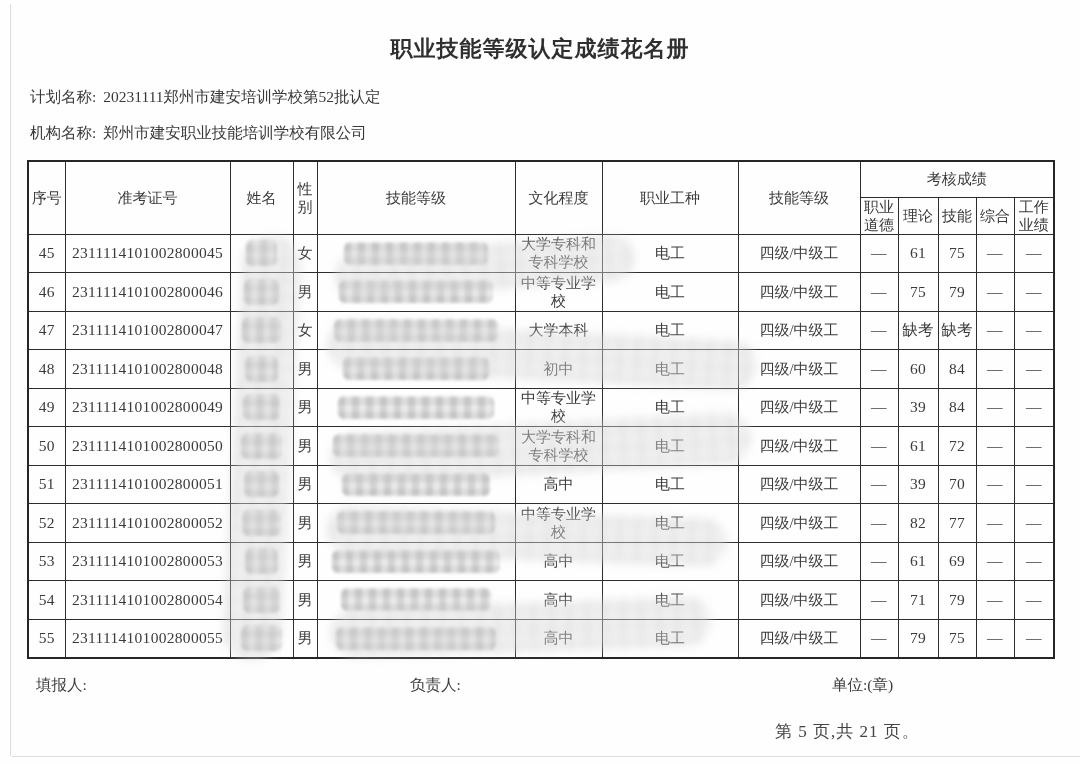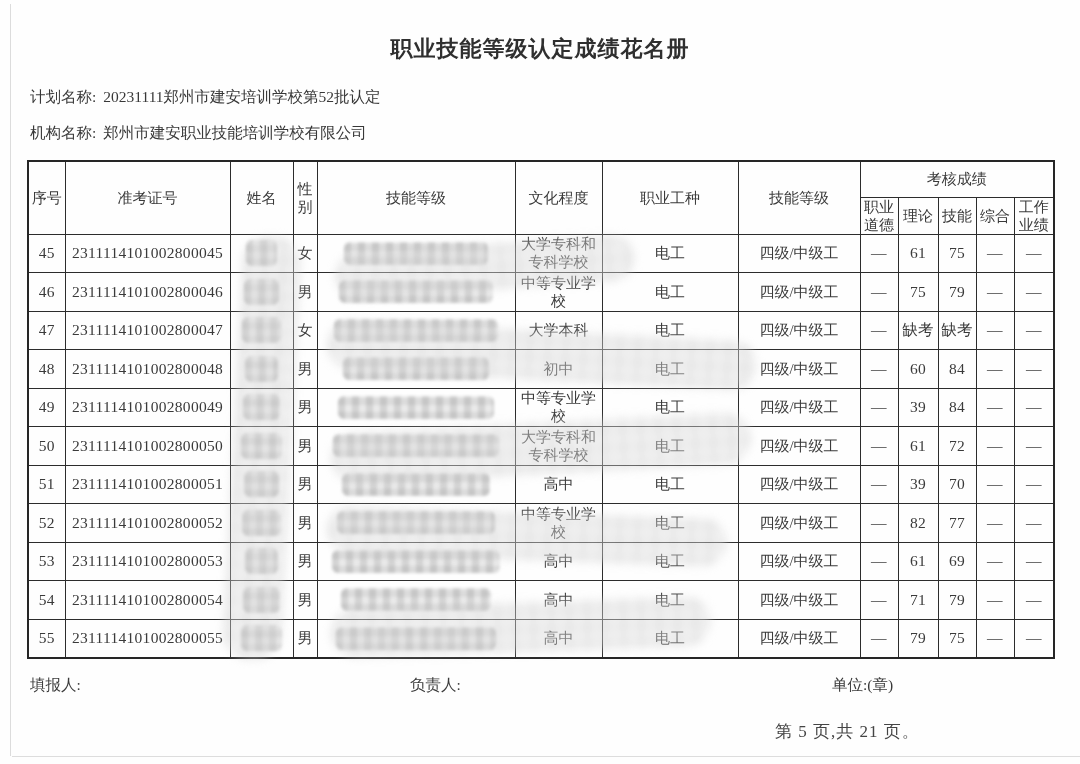--- a/index.html
+++ b/index.html
@@ -88,21 +88,21 @@
     z-index: 3;
   }
   .smudge-v  { left: 206px; top: 76px;  width: 58px;  height: 424px; transform: rotate(3deg); }
   .smudge-a  { left: 308px; top: 84px;  width: 300px; height: 46px;  transform: rotate(-4deg); }
   .smudge-b  { left: 300px; top: 170px; width: 430px; height: 50px;  transform: rotate(3deg); }
   .smudge-c  { left: 304px; top: 262px; width: 420px; height: 52px;  transform: rotate(-3deg); }
   .smudge-d  { left: 300px; top: 352px; width: 400px; height: 48px;  transform: rotate(2deg); }
   .smudge-e  { left: 304px; top: 442px; width: 380px; height: 50px;  transform: rotate(-2deg); }
   
   .footer-line { position: absolute; top: 675px; left: 0; width: 1080px; font-size: 15.5px; color: #3a3a3a; }
-  .footer-filler  { position: absolute; left: 30px; }
+  .footer-filler  { position: absolute; left: 36px; }
   .footer-manager { position: absolute; left: 410px; }
   .footer-unit    { position: absolute; left: 832px; }
   .page-info {
     position: absolute; top: 720px; left: 775px;
     font-size: 17px; color: #444; letter-spacing: 1px;
   }
 </style>
 </head>
 <body>
 

